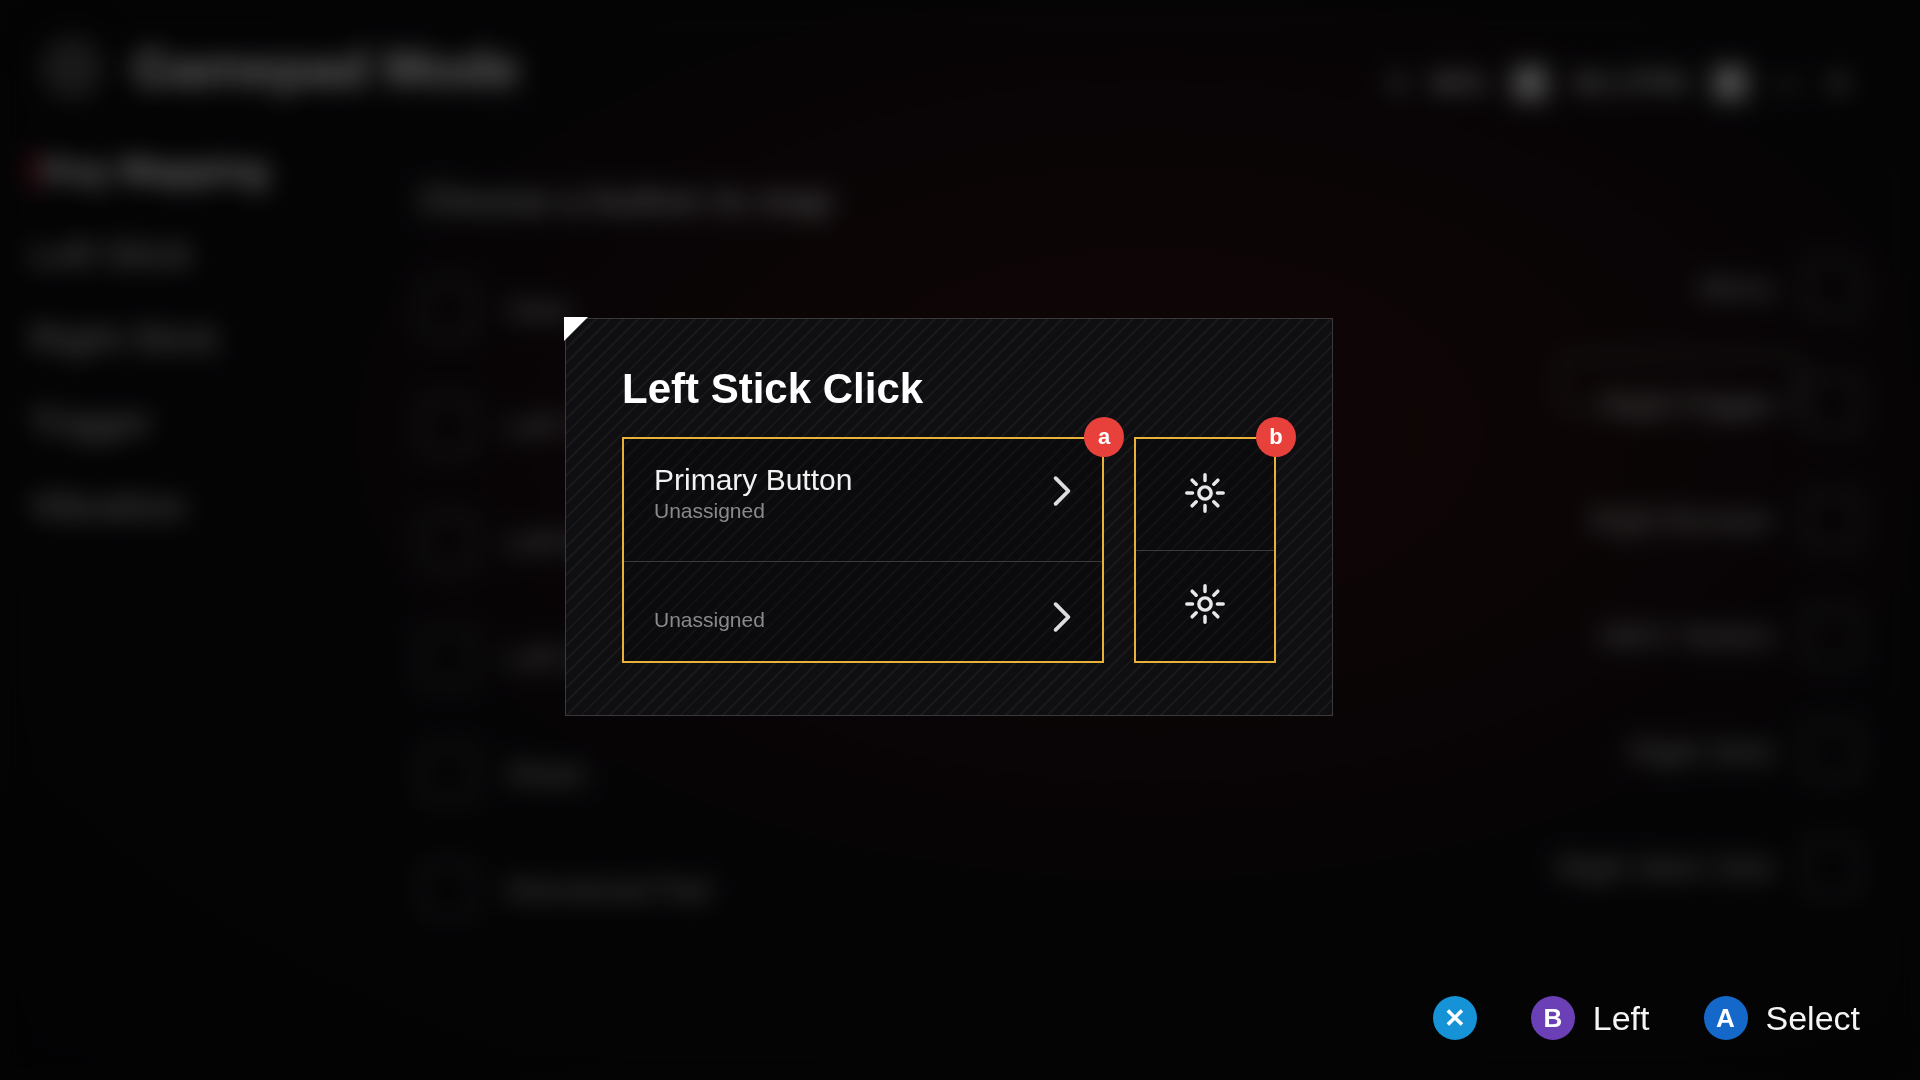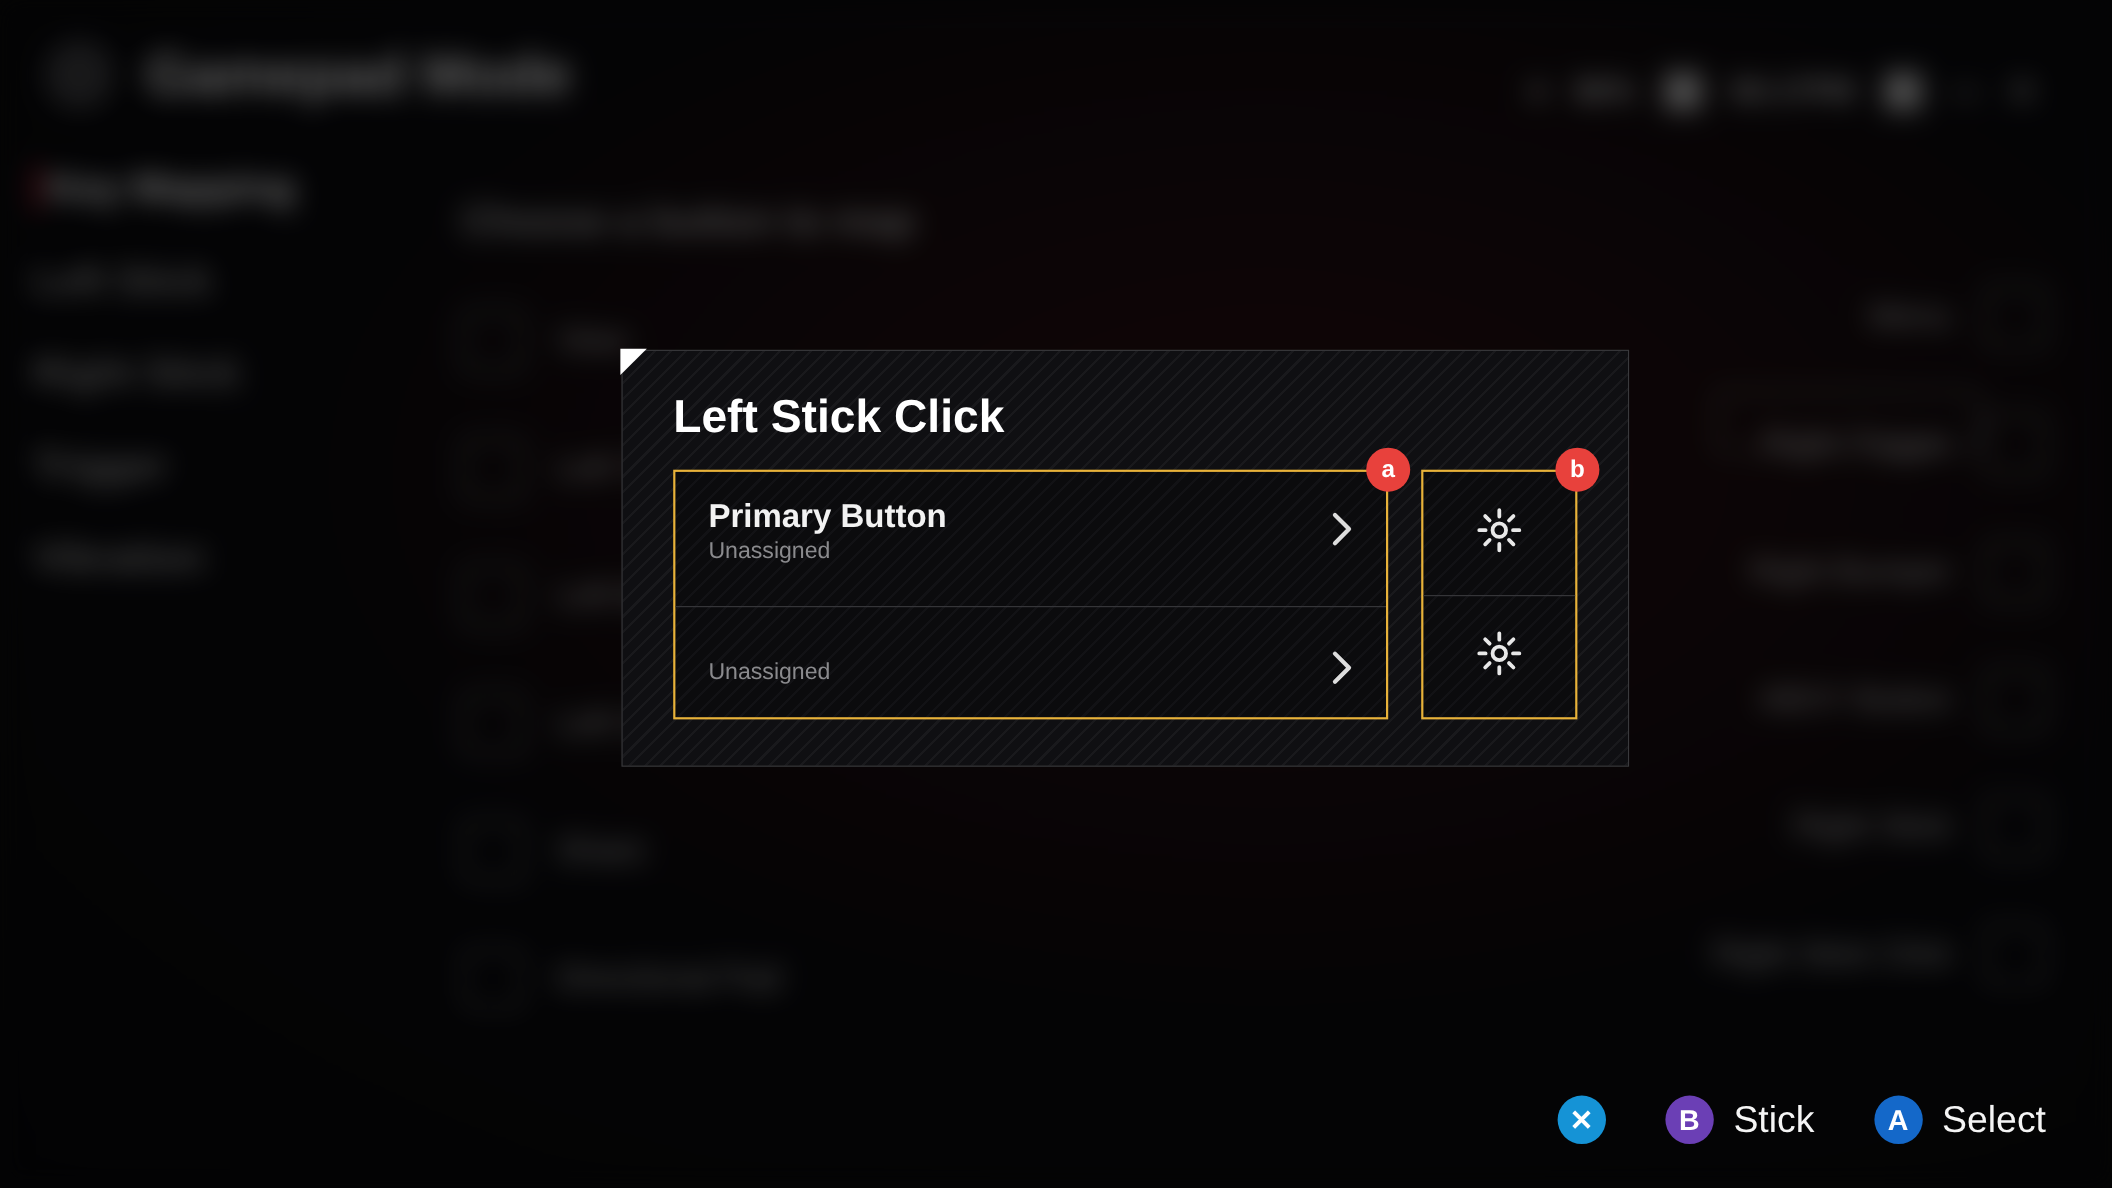--- a/index.html
+++ b/index.html
@@ -47,25 +47,25 @@
 
 
 .overlay-dim {
   position:absolute; inset:0; background:rgba(0,0,0,0.55);
 }
 
 
 .dialog {
   position:absolute;
   left:565px; top:318px;
-  width:916px;
+  width:768px;
   background:#0f0f12;
   border:1px solid #3a3a3d;
   background-image: repeating-linear-gradient(135deg, rgba(255,255,255,0.045) 0 2px, transparent 2px 10px);
-  padding: 6px;
+  padding: 16px;
 }
 .dialog-corner {
   position:absolute; left:-2px; top:-2px;
   width:0; height:0;
   border-top:24px solid #fff;
   border-right:24px solid transparent;
 }
 .dialog-title {
   font-size:42px; font-weight:700;
   padding: 30px 40px 24px 40px;
@@ -87,21 +87,21 @@
 .row-item {
   padding: 24px 30px;
   display:flex; align-items:center; justify-content:space-between;
   position:relative;
 }
 .row-item + .row-item { margin-top:30px; }
 .row-item + .row-item::before {
   content:""; position:absolute; left:0; right:0; top:-16px;
   height:1px; background:#3a3a3d;
 }
-.row-text .label { font-size:30px; font-weight:700; color:#f2f2f2; }
+.row-text .label { font-size:30px; font-weight:400; color:#f2f2f2; }
 .row-text .value { font-size:21px; color:#8a8a8d; margin-top:2px; }
 
 .chevron svg { width:20px; height:32px; }
 
 .side-cell {
   flex:1; display:flex; align-items:center; justify-content:center;
   position:relative;
 }
 .side-cell + .side-cell::before {
   content:""; position:absolute; left:0; right:0; top:0;
@@ -261,19 +261,19 @@
     </div>
   </div>
 </div>
 
 <div class="footer">
   <div class="prompt">
     <div class="btn-circle btn-x">✕</div>
   </div>
   <div class="prompt">
     <div class="btn-circle btn-b">B</div>
-    <span>Stick</span>
+    <span>Left</span>
   </div>
   <div class="prompt">
     <div class="btn-circle btn-a">A</div>
     <span>Select</span>
   </div>
 </div>
 
 </body></html>

